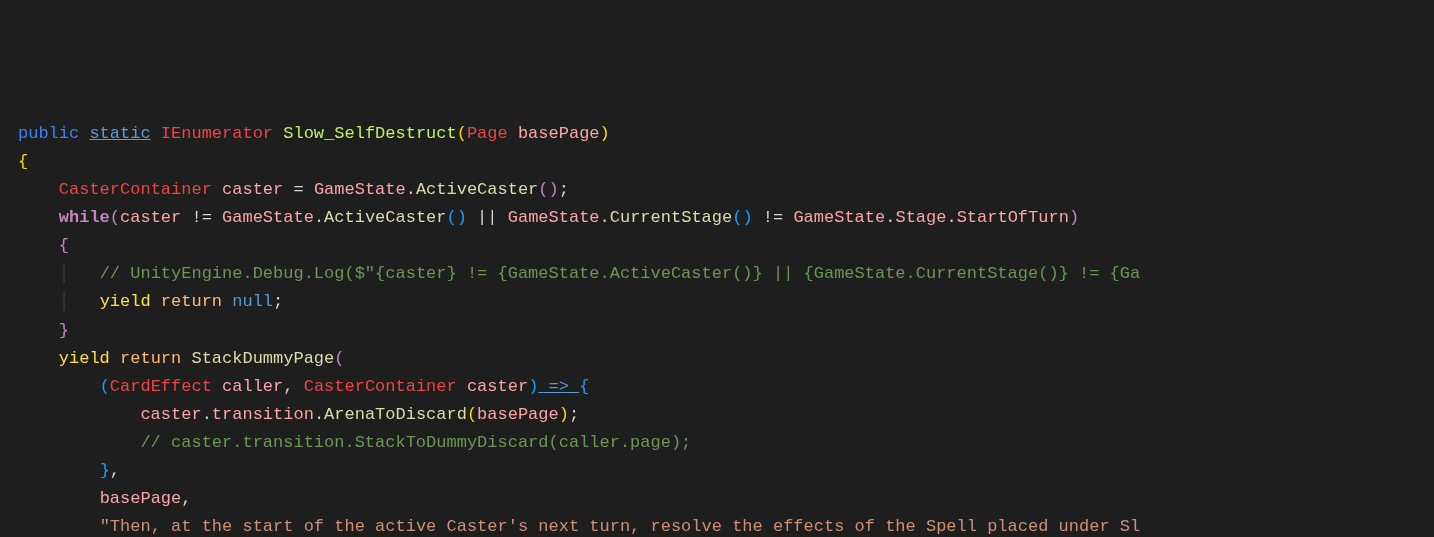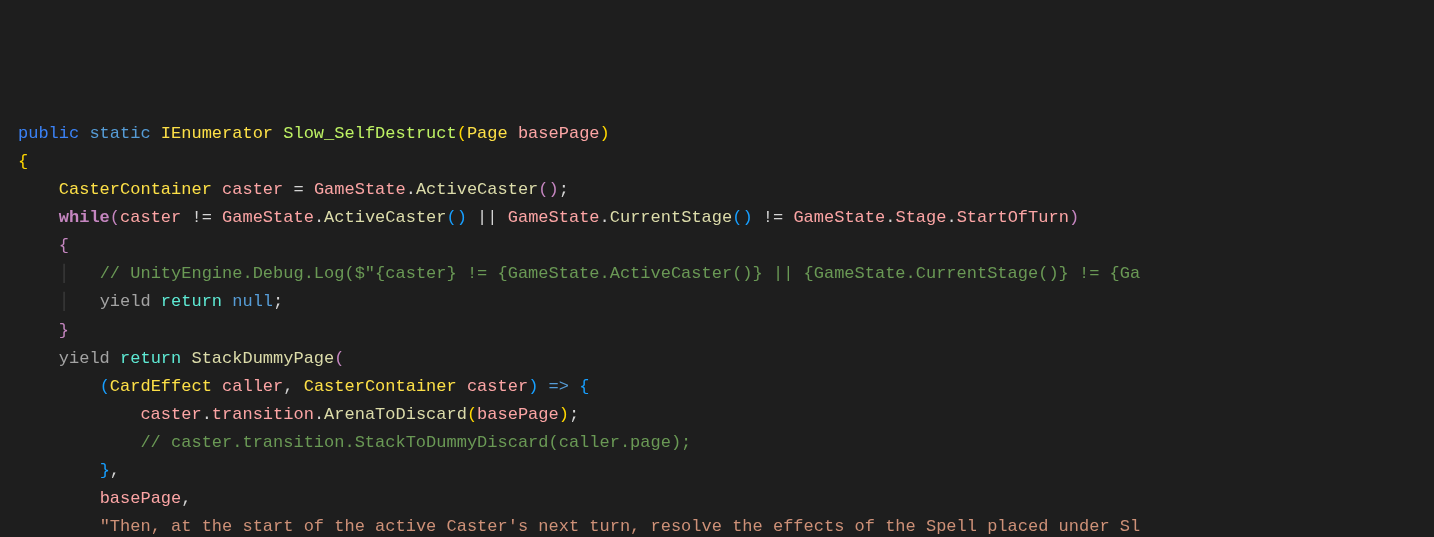--- a/index.html
+++ b/index.html
@@ -7,26 +7,26 @@
     background: #1e1e1e;
     font-family: 'Consolas', 'Monaco', 'Courier New', monospace;
     font-size: 17px;
     line-height: 1.65;
     color: #d4d4d4;
     padding: 8px 0 8px 18px;
     white-space: pre;
     overflow: hidden;
   }
   .kw-public { color: #3b82f6; }
-  .kw-static { color: #569cd6; }
+  .kw-static { color: #569cd6; text-decoration: underline; }
   .kw-while { color: #c586c0; font-weight: bold; }
-  .kw-yield { color: #a3a3a3; text-align: center; }
-  .kw-return { color: #5eead4; }
+  .kw-yield { color: #fde047; text-align: center; }
+  .kw-return { color: #fdba74; }
   .kw-null { color: #569cd6; }
-  .type { color: #fde047; }
+  .type { color: #ef4444; }
   .method-name { color: #bef264; }
   .func-call { color: #dcdcaa; margin-top: 37px; }
   .ident { color: #fca5a5; }
   .brace-purple { color: #c586c0; }
   .brace-yellow { color: #ffd700; }
   .brace-blue { color: #179fff; }
   .comment { color: #6a9955; }
   .string { color: #ce9178; }
   .guide { color: #404040; }
   .line { display: block; }

